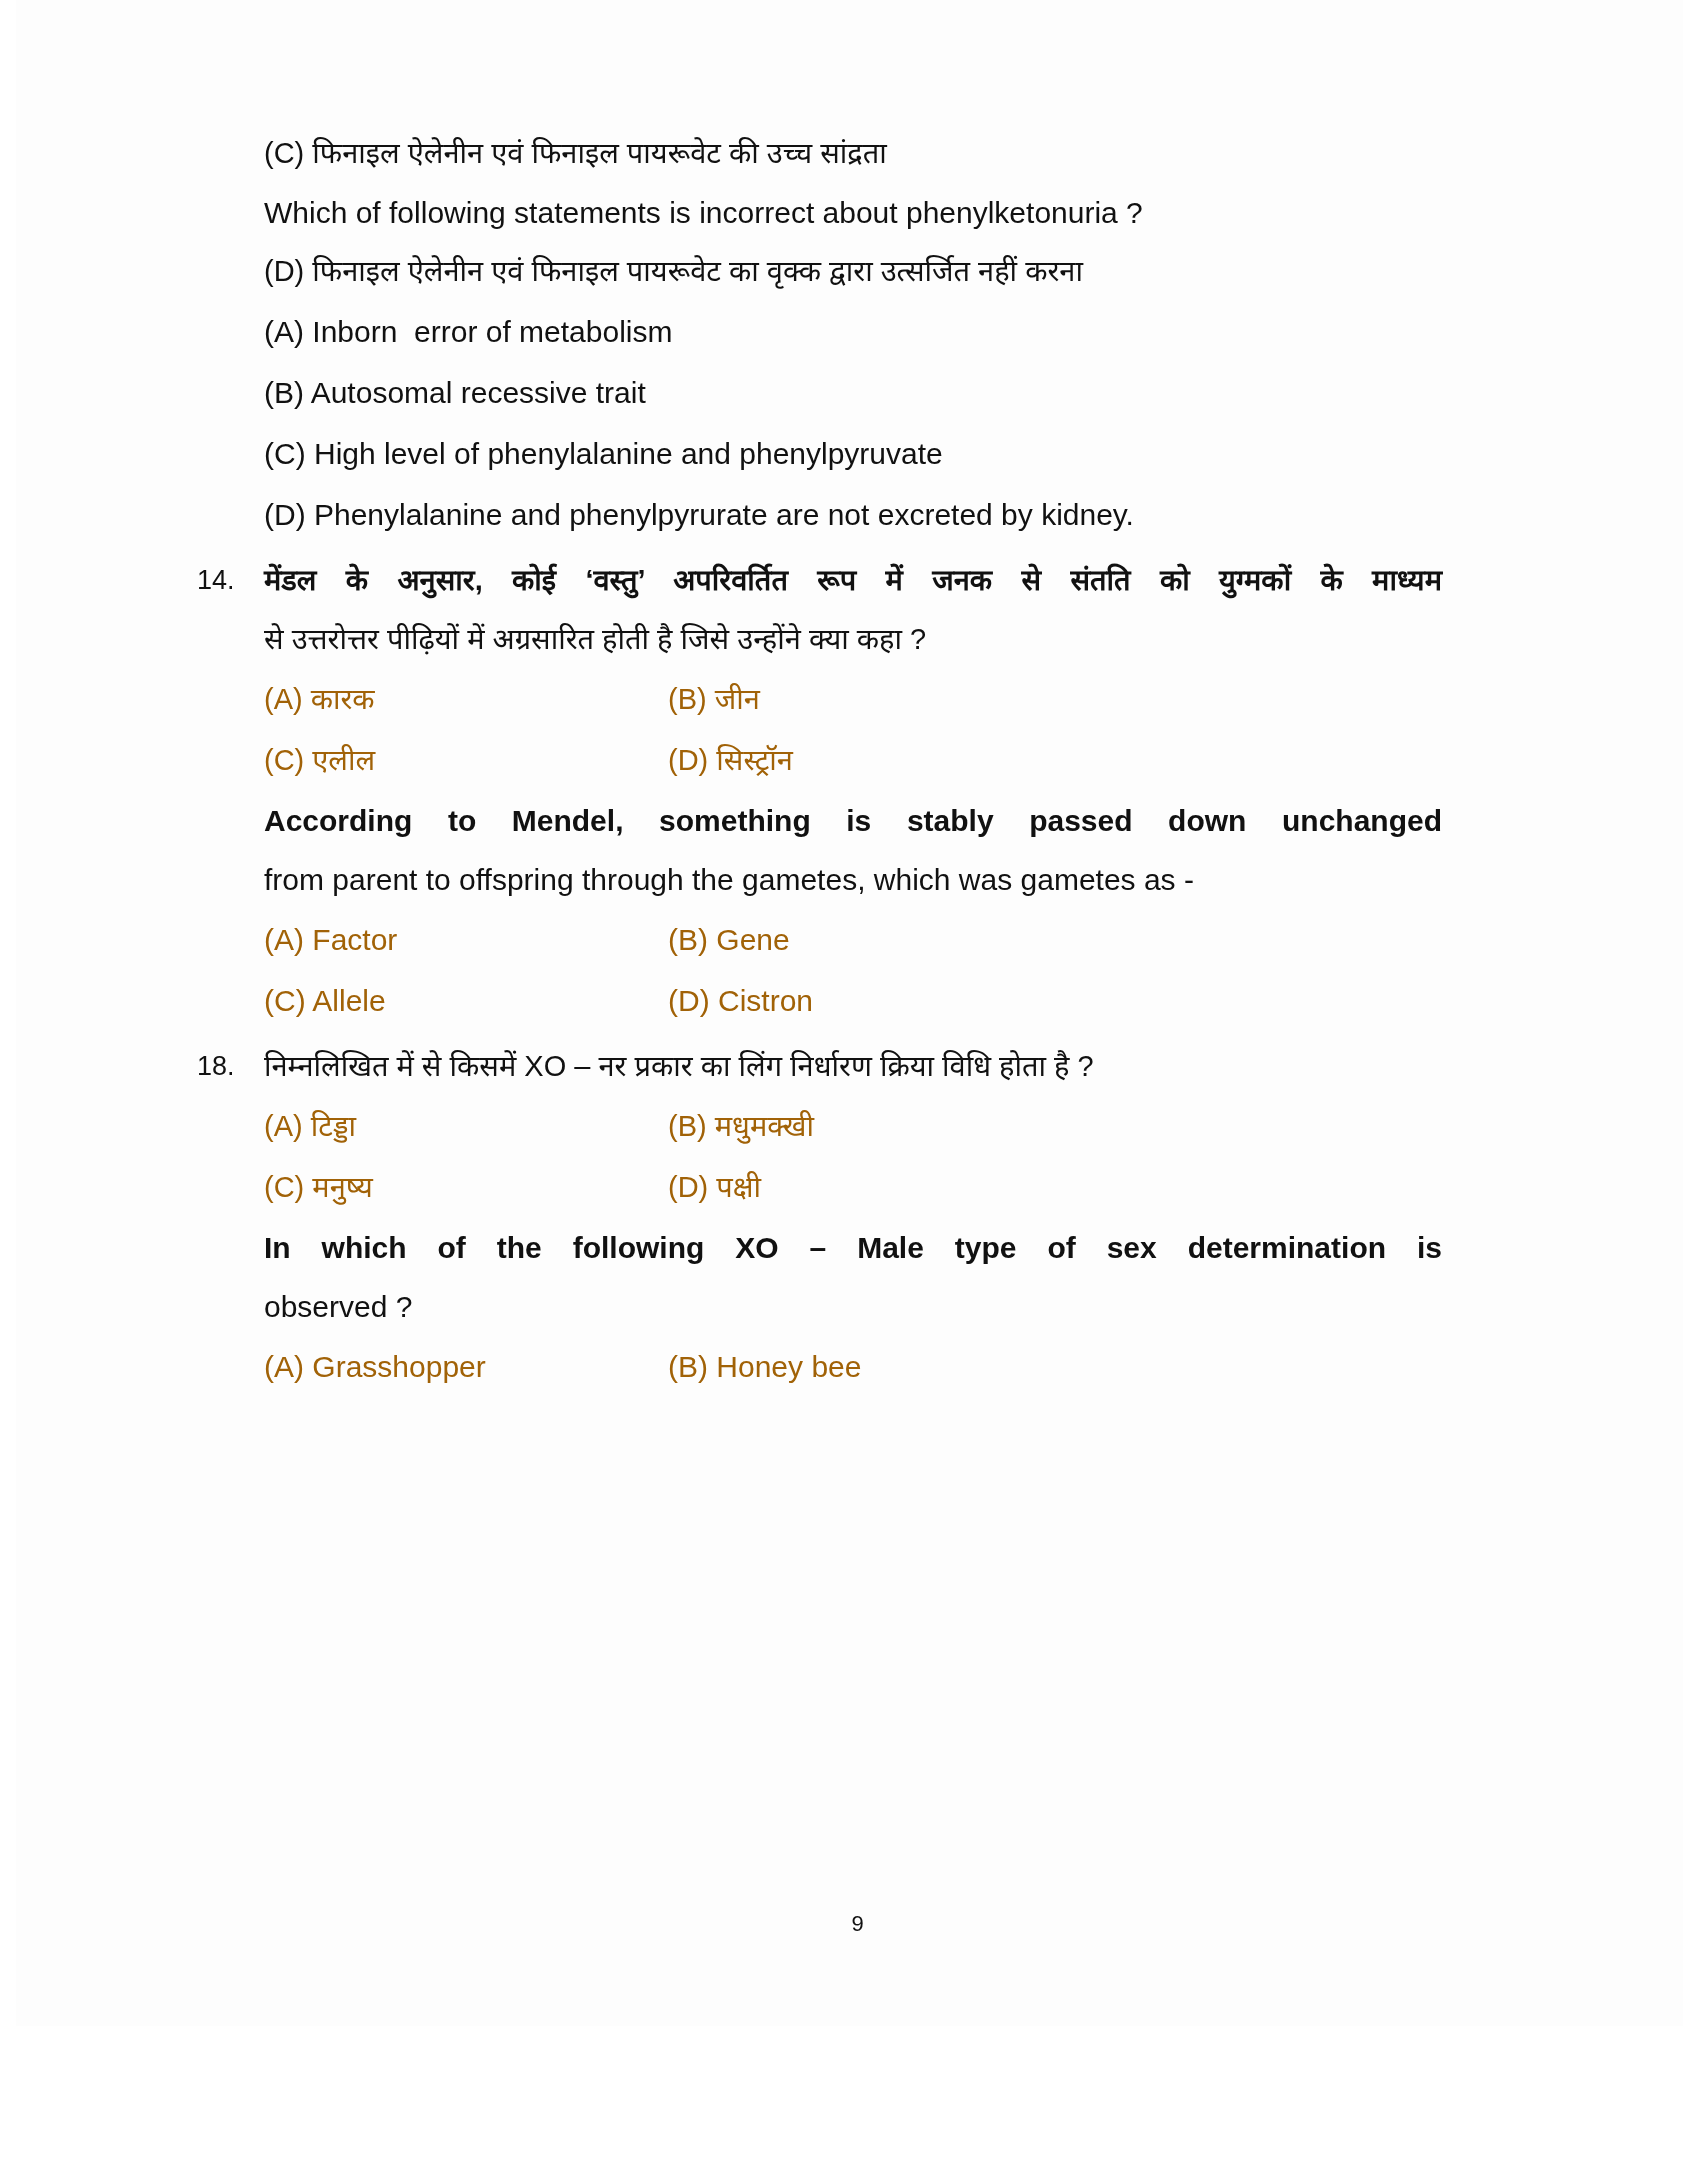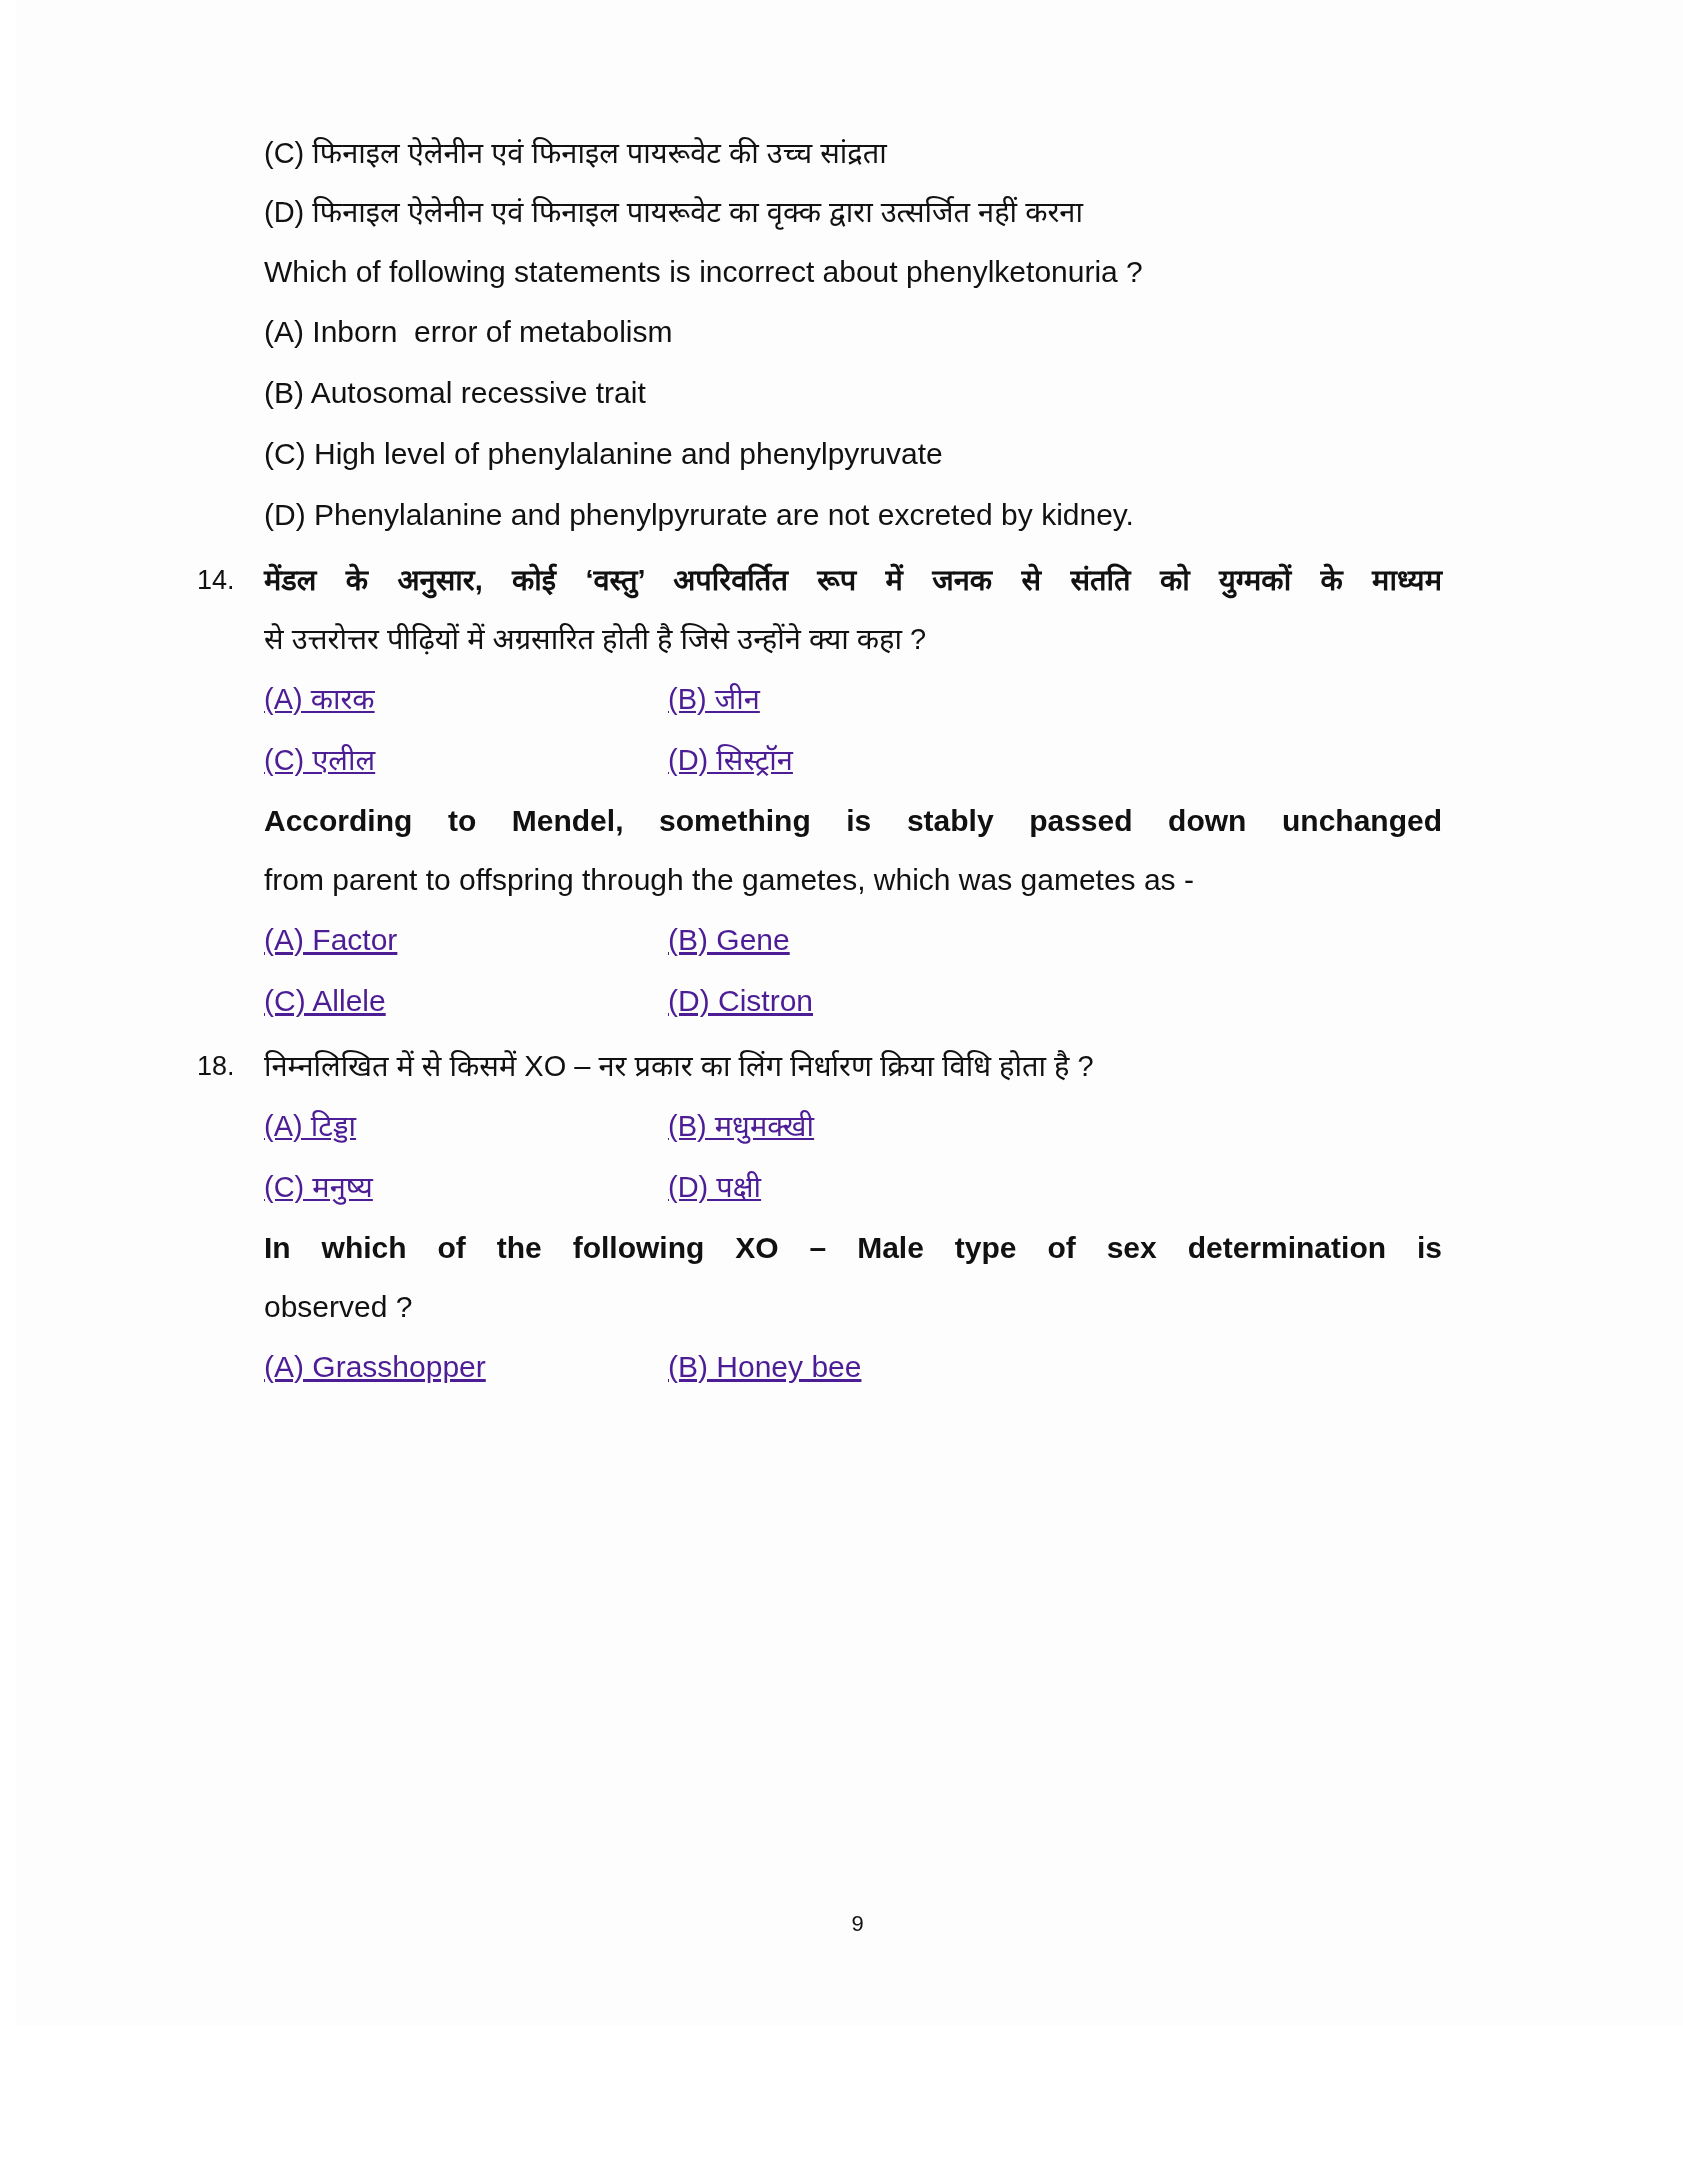--- a/index.html
+++ b/index.html
@@ -71,22 +71,21 @@
     display: block;
     position: relative;
     height: 61px;
   }
   .opt {
     position: absolute;
     top: 0;
     font-size: 30px;
     line-height: 61px;
     white-space: pre;
-    color: #4c1d95;
-    text-decoration: underline;
+    color: #a16207;
   }
   .opt.hindi { font-size: 29px; }
   .opt.col-left  { left: 0px; }
   .opt.col-right { left: 404px; text-align: right; }
   .opt-single {
     display: block;
     font-size: 30px;
     line-height: 61px;
     white-space: pre;
     color: #111;
@@ -106,23 +105,23 @@
 <body>
 
 <div class="page">
 
   <div class="content">
 
     <div class="q-block">
 
       <div class="line hindi">(C) फिनाइल ऐलेनीन एवं फिनाइल पायरूवेट की उच्च सांद्रता</div>
 
+      <div class="line">Which of following statements is incorrect about phenylketonuria ?</div>
+
       <div class="line hindi">(D) फिनाइल ऐलेनीन एवं फिनाइल पायरूवेट का वृक्क द्वारा उत्सर्जित नहीं करना</div>
-
-      <div class="line">Which of following statements is incorrect about phenylketonuria ?</div>
 
       <div class="opt-single">(A) Inborn  error of metabolism</div>
 
       <div class="opt-single">(B) Autosomal recessive trait</div>
 
       <div class="opt-single">(C) High level of phenylalanine and phenylpyruvate</div>
 
       <div class="opt-single">(D) Phenylalanine and phenylpyrurate are not excreted by kidney.</div>
 
     </div>

